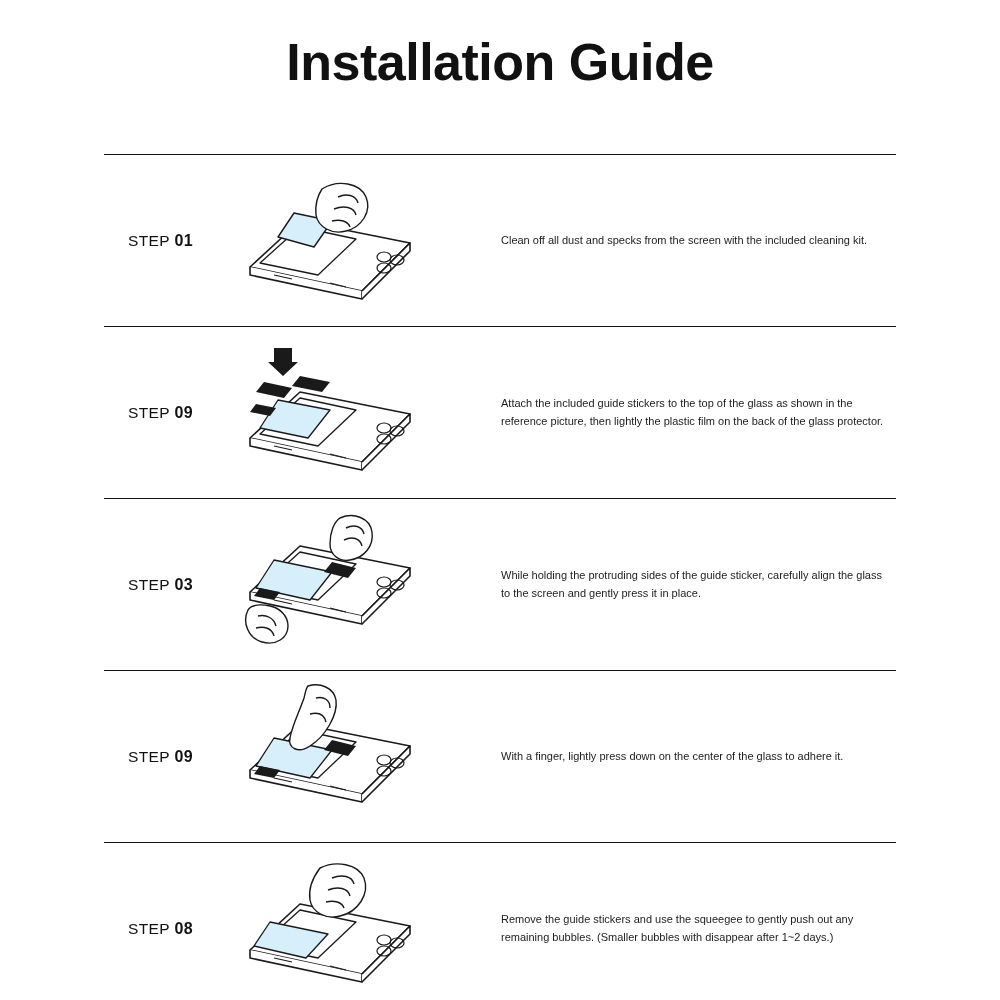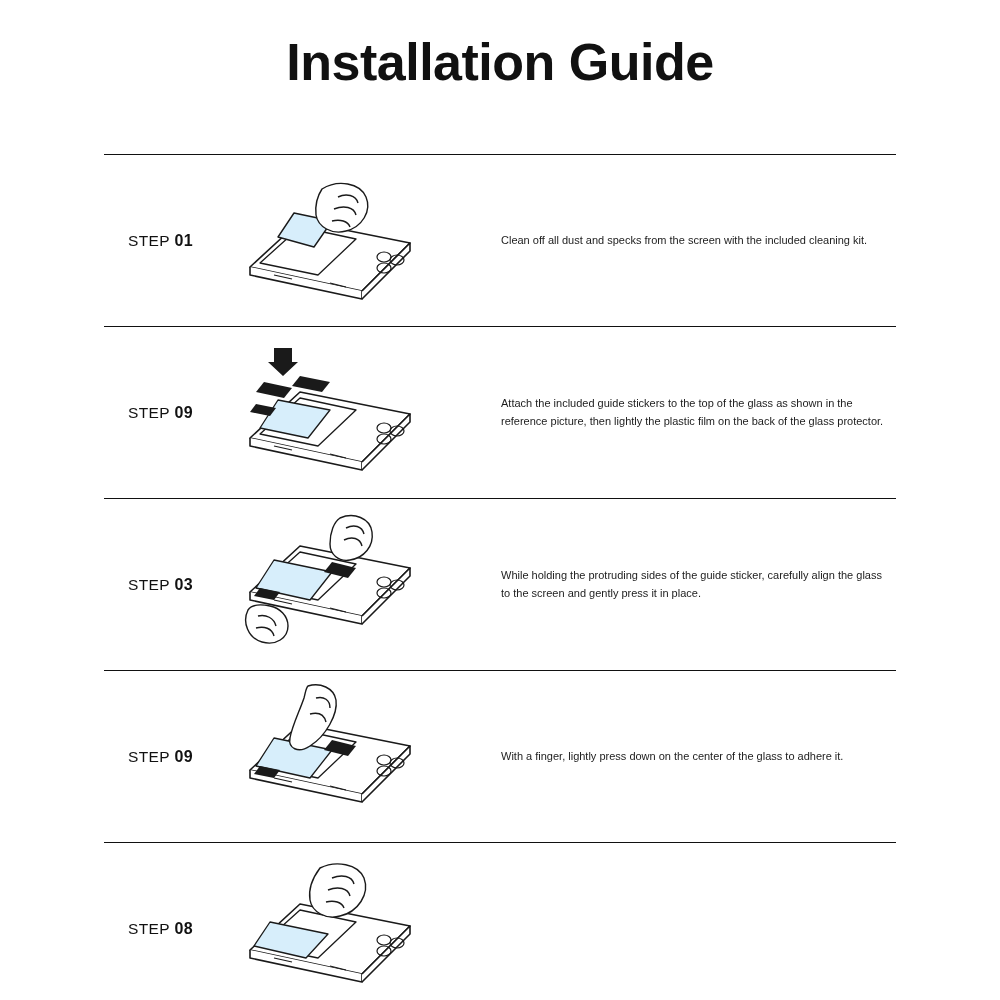--- a/index.html
+++ b/index.html
@@ -247,16 +247,17 @@
             <path d="M36 68 L94 80 L72 104 L20 92 Z"></path>
           </g>
           <g fill="#ffffff" stroke="#1a1a1a" stroke-width="1.4" stroke-linejoin="round">
             <path d="M86 14 C102 6 124 10 130 24 C136 40 124 58 106 62 C92 66 78 58 76 46 C74 34 80 22 86 14 Z"></path>
             <path d="M98 24 C108 20 118 22 120 30"></path>
             <path d="M94 36 C104 32 114 34 116 42"></path>
             <path d="M92 48 C100 46 108 48 110 54"></path>
           </g>
         </svg>
       </div>
+      <div class="step-text">Remove the guide stickers and use the squeegee to gently push out any remaining bubbles. (Smaller bubbles with disappear after 1~2 days.)</div>
     </div>
 
   </div>
 </div>
 
 </body></html>

